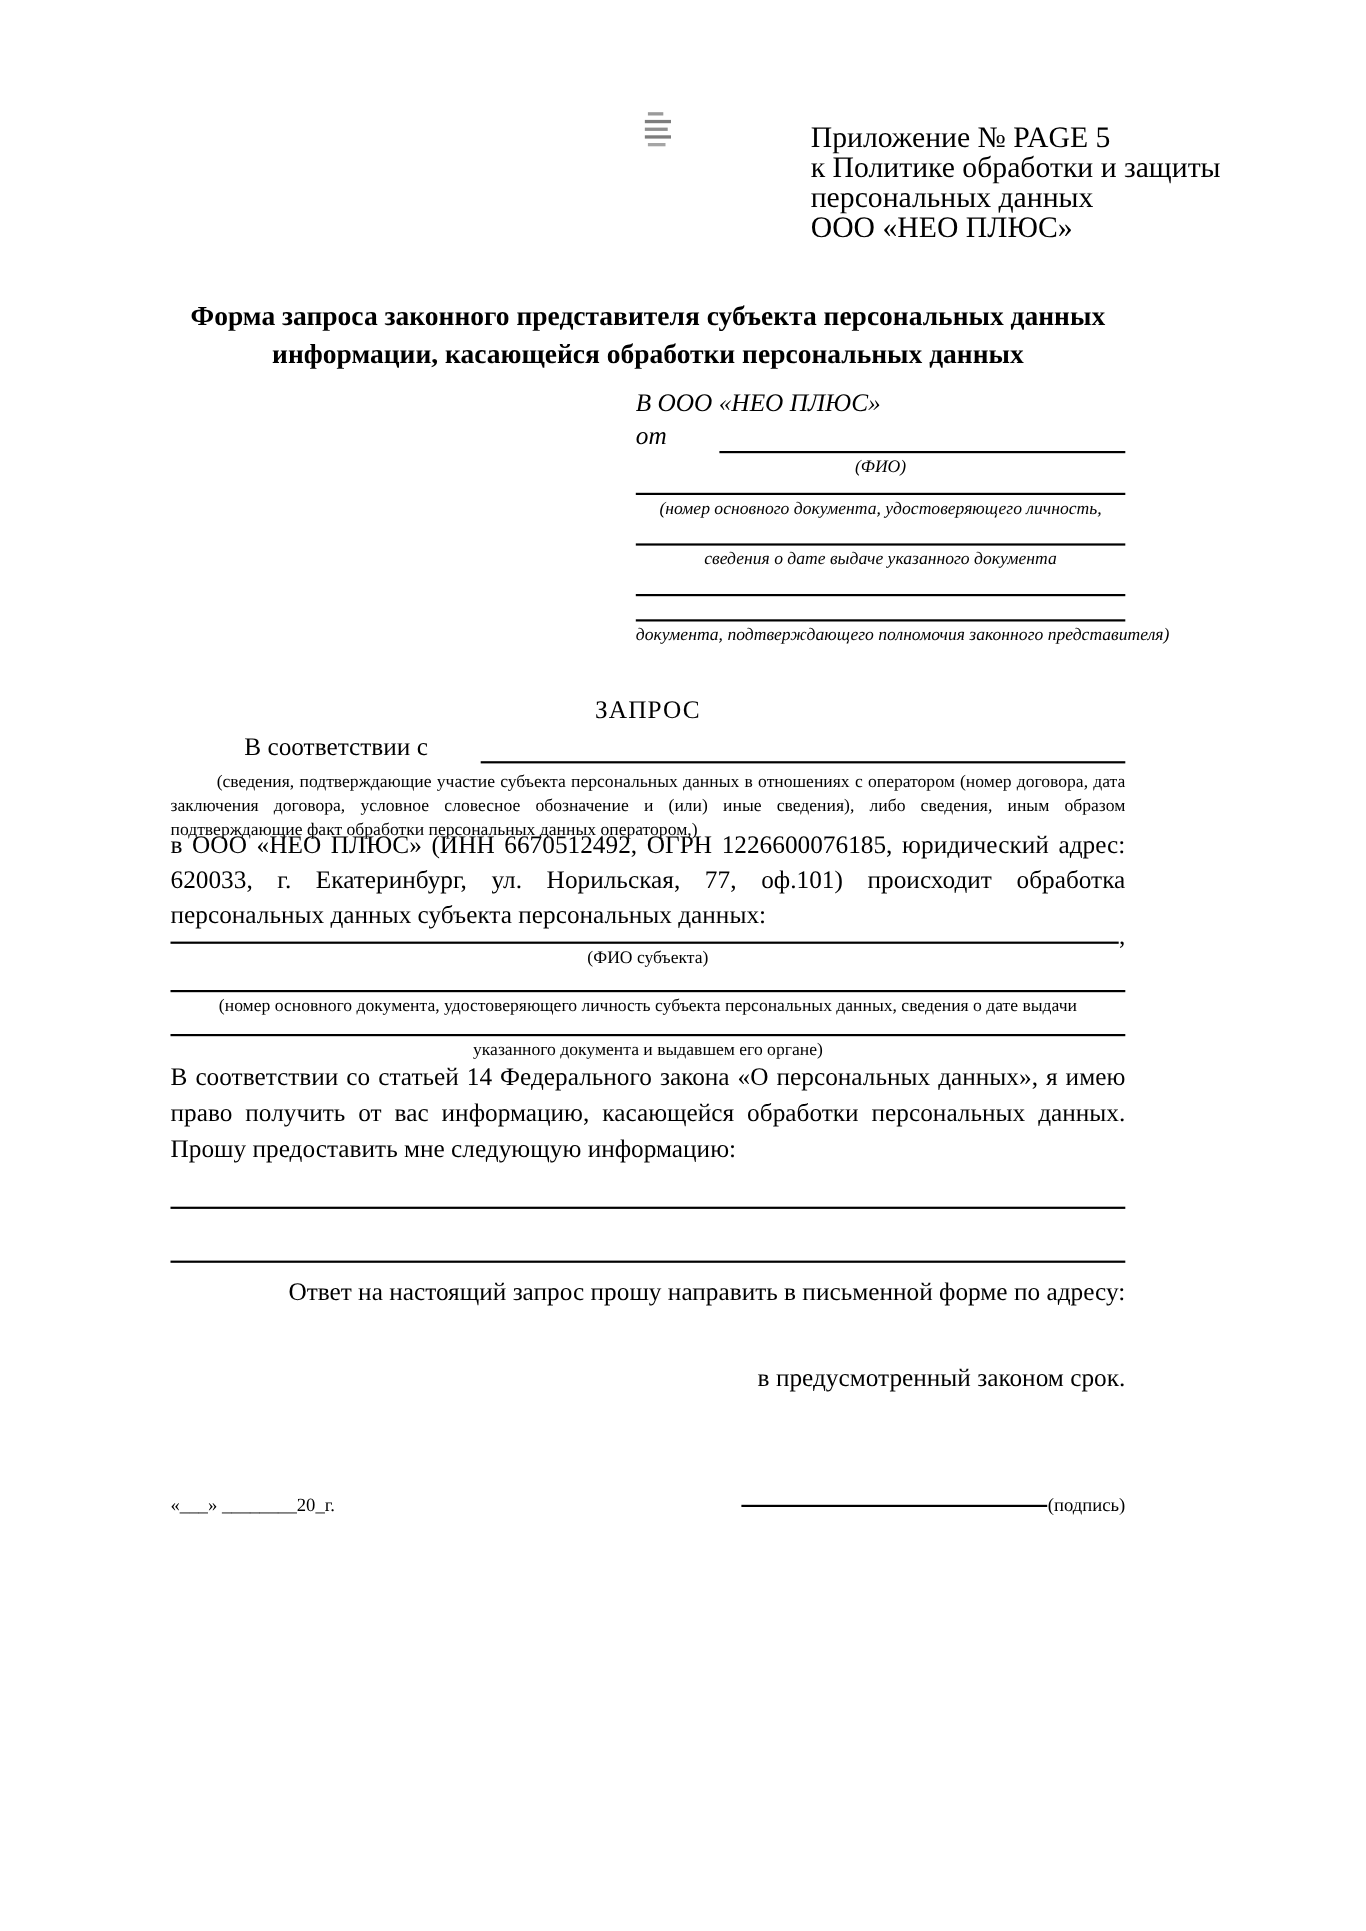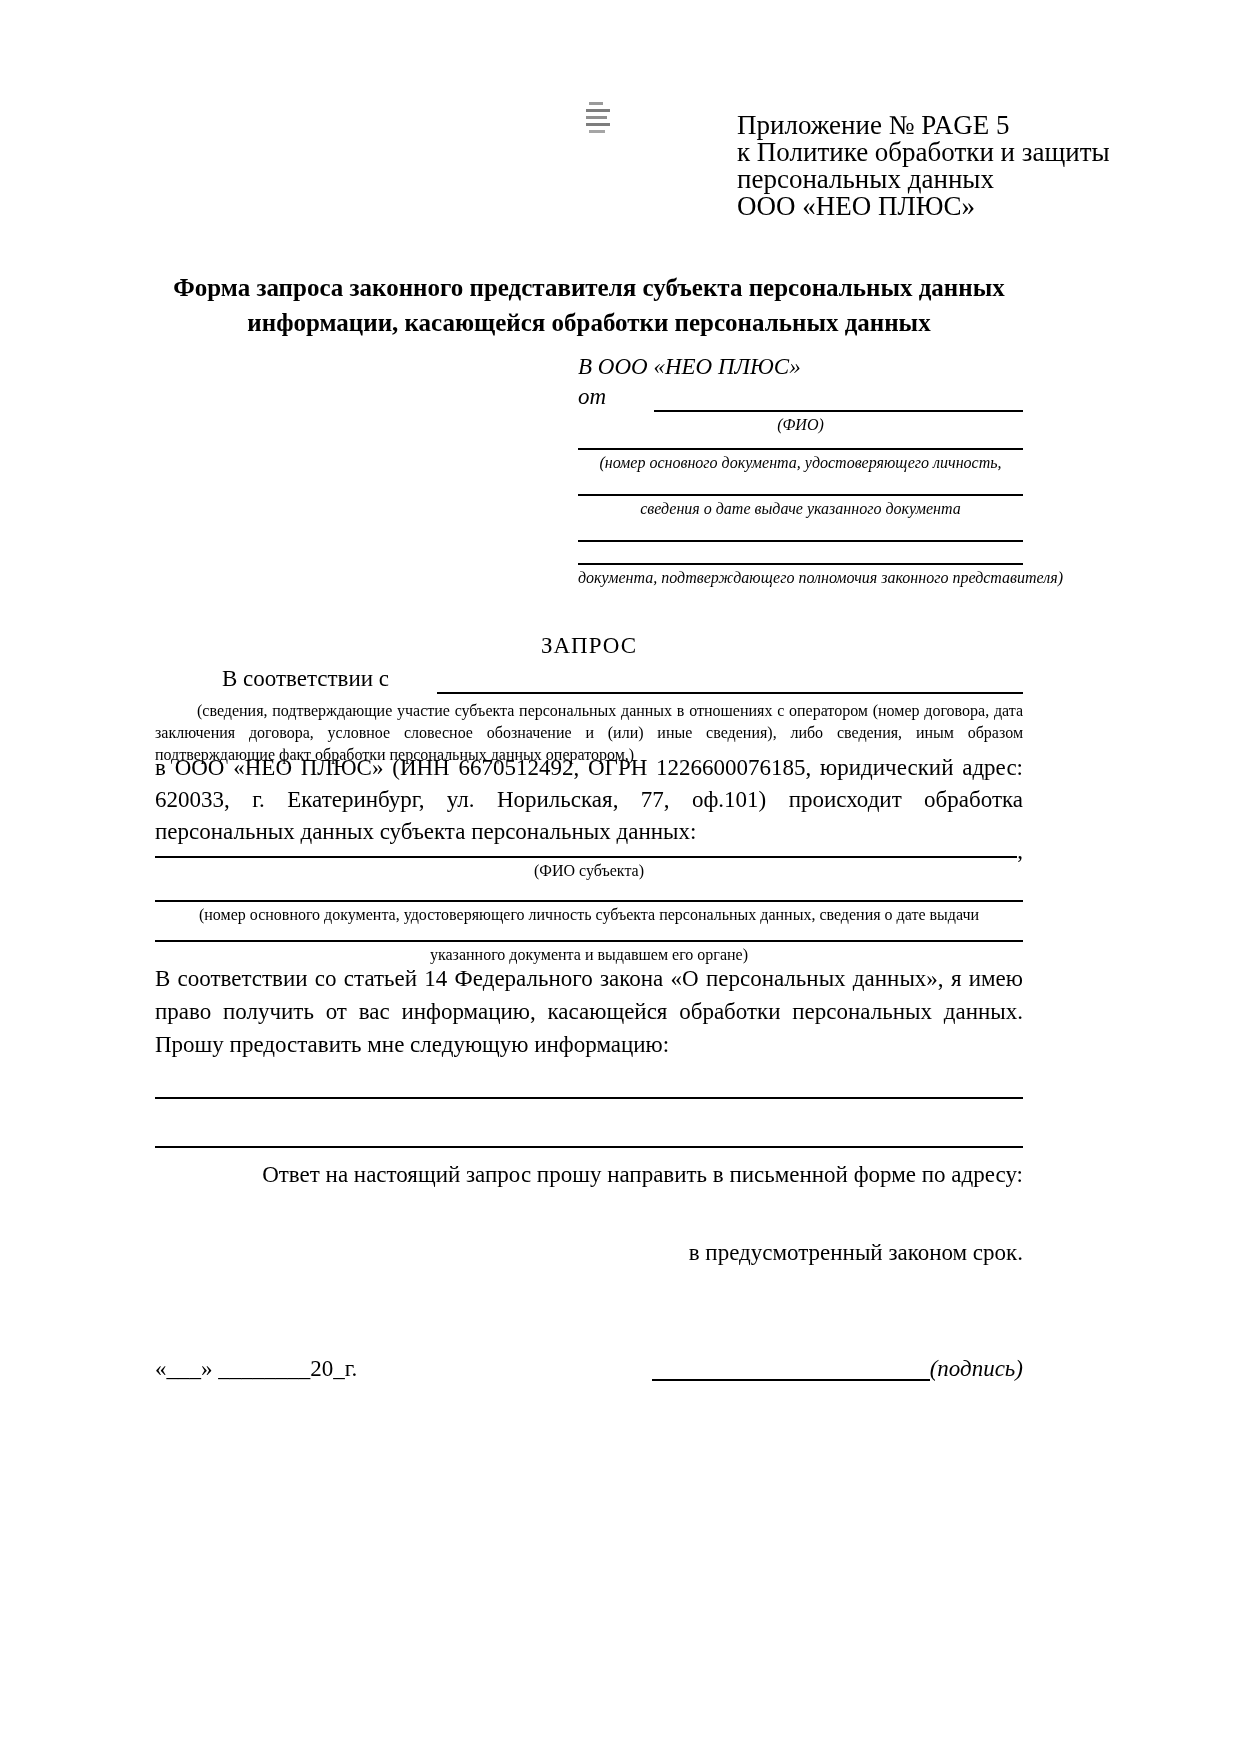--- a/index.html
+++ b/index.html
@@ -51,23 +51,23 @@
 
   .blanks { top:1061px; left:155px; width:868px; }
   .blanks .b1 { margin-top:36px; border-bottom:2px solid #000; height:0; }
   .blanks .b2 { margin-top:47px; border-bottom:2px solid #000; height:0; }
 
   .reply { top:1160px; left:155px; width:868px; font-size:23px; line-height:30px; }
   .reply .r1 { text-align:right; }
   .reply .r2 { margin-top:6px;flex-direction:column; }
   .reply .r2 .sfx { white-space:nowrap; padding-left:4px; }
 
-  .sig { top:1352px; left:155px; width:868px; font-size:23px; line-height:34px;
+  .sig { top:1352px; left:155px; width:868px; font-size:17px; line-height:34px;
          display:flex; justify-content:space-between; align-items:flex-end; }
-  .sig-right { display:flex; align-items:center;font-style:italic; }
+  .sig-right { display:flex; align-items:flex-start; }
   .sig-right .sline { display:inline-block; width:278px; border-bottom:2px solid #000; height:0.95em; }
   .sig-right .cap { white-space:nowrap; }
 </style>
 </head>
 <body>
 
 <div class="page">
 
   <div class="abs corner-icon">
     <svg width="26" height="40" viewBox="0 0 26 40" xmlns="http://www.w3.org/2000/svg">

